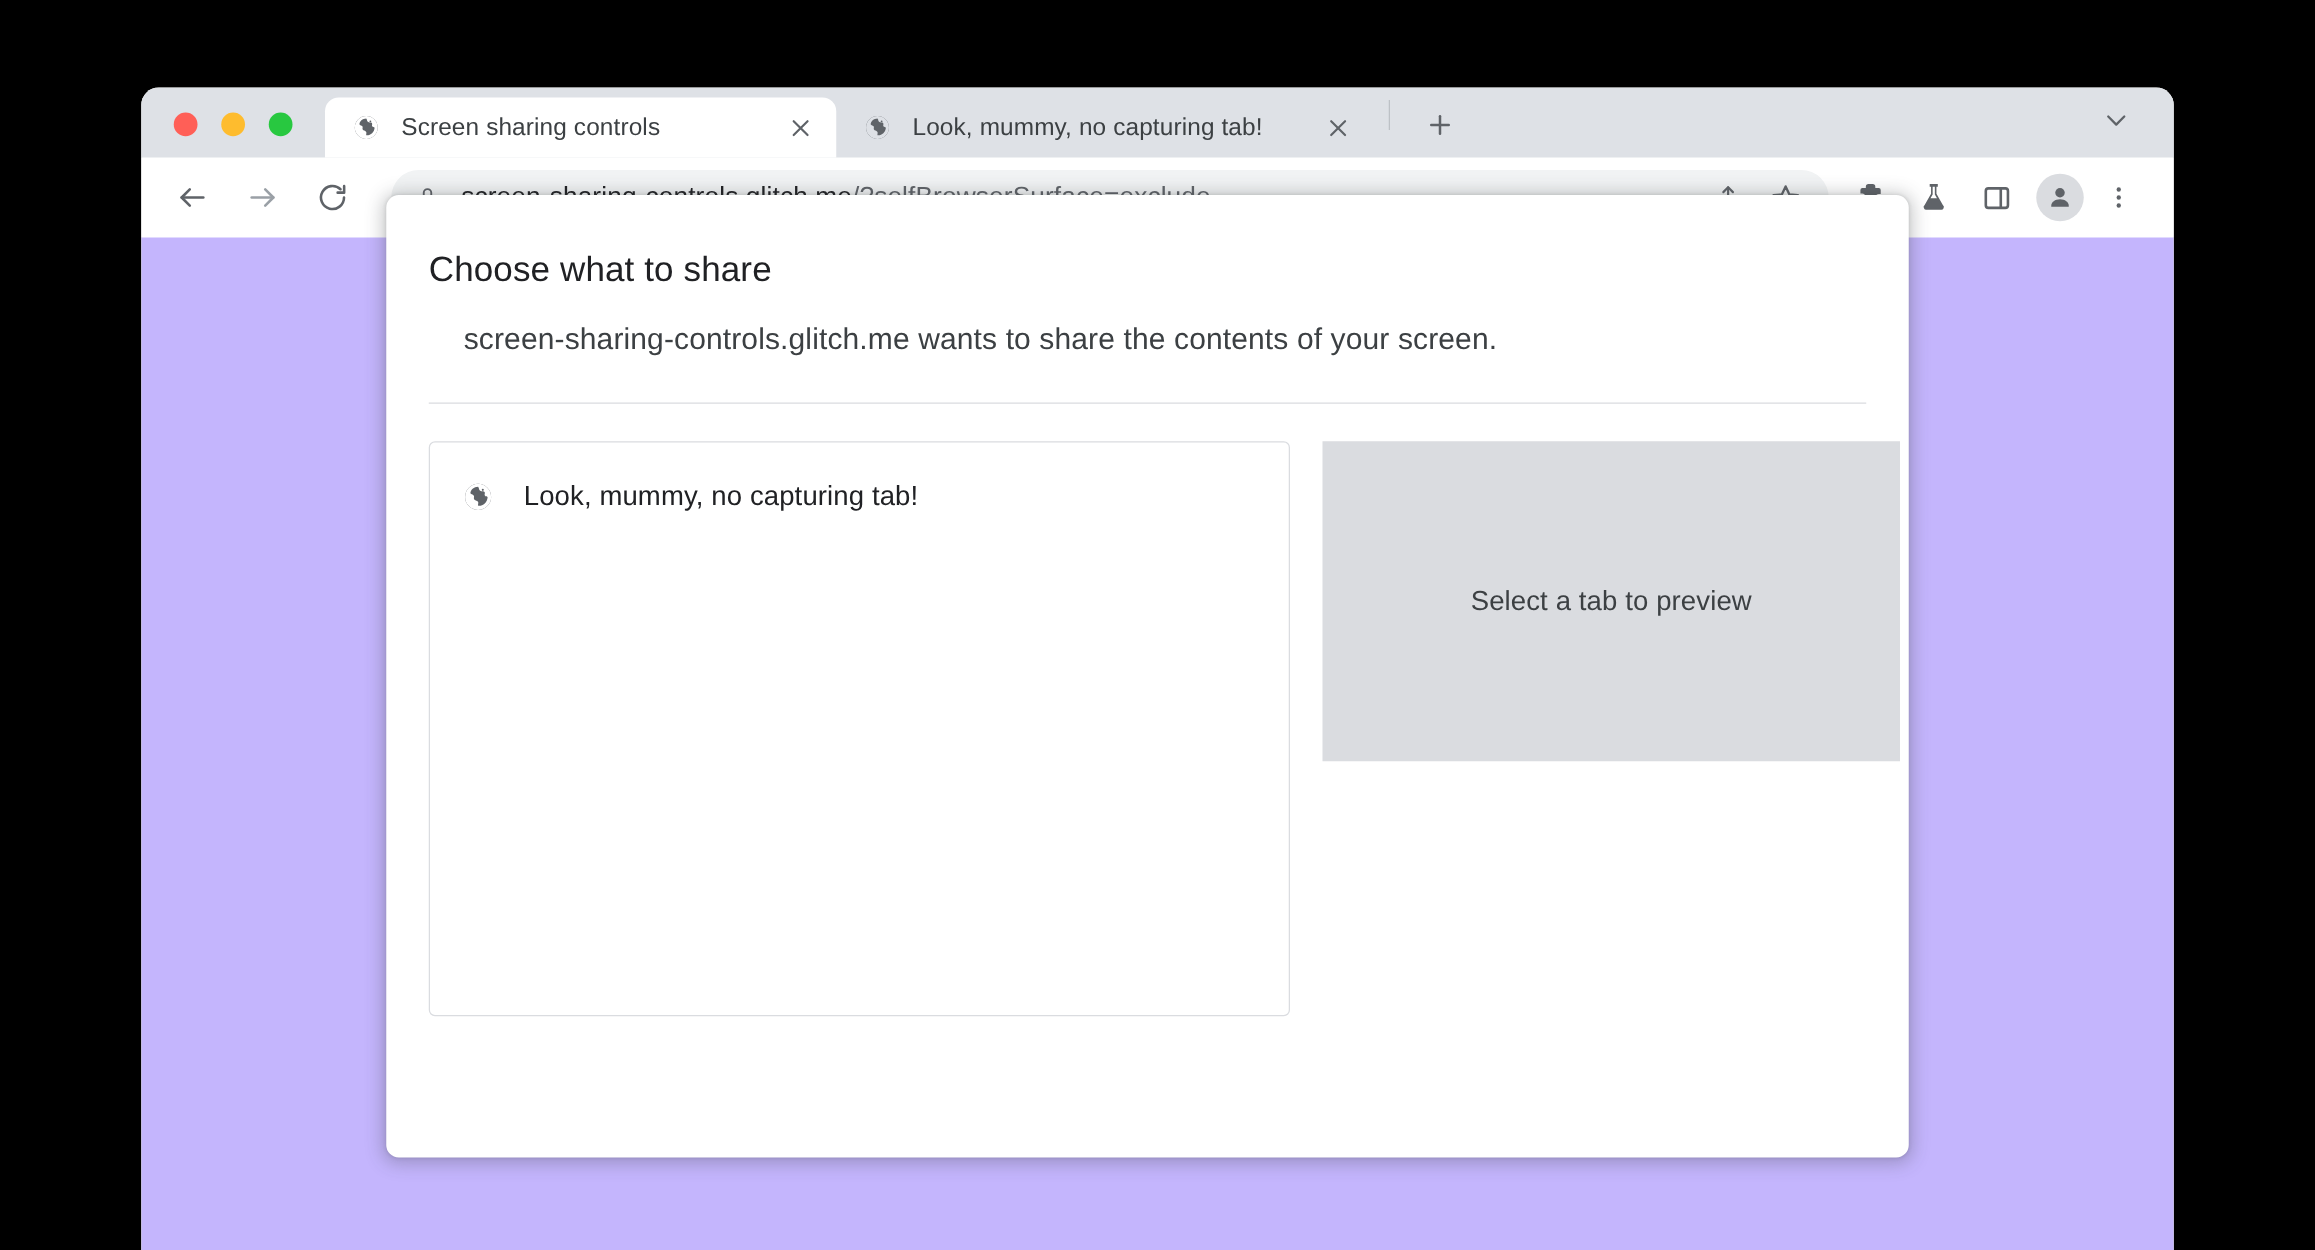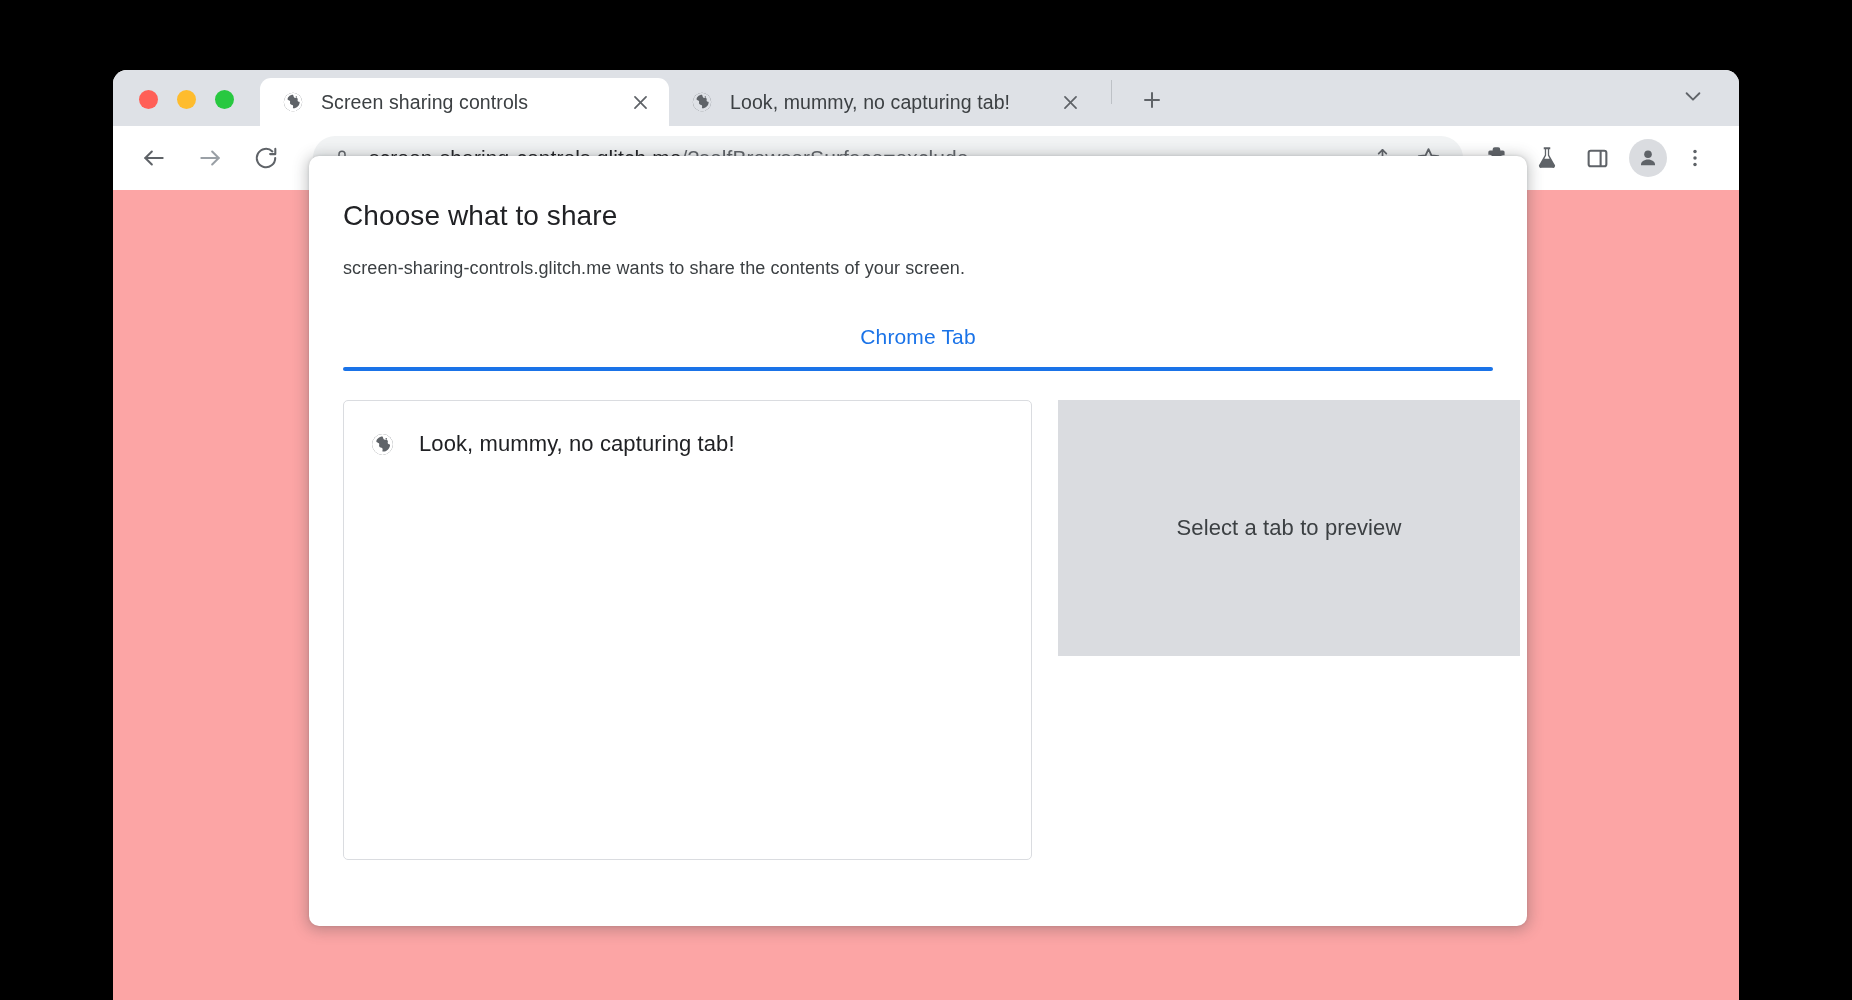--- a/index.html
+++ b/index.html
@@ -206,21 +206,21 @@
     background: #dadce0;
     display: flex; align-items: center; justify-content: center;
     margin-left: 10px;
     color: #5f6368;
   }
 
   
   .page-area {
     position: relative;
     height: calc(930px - 56px - 64px);
-    background: #fca5a5;
+    background: #c4b5fd;
   }
 
   
   .share-dialog {
     position: absolute;
     left: 196px;
     top: -34px;
     width: 1218px;
     height: 770px;
     background: #ffffff;
@@ -233,24 +233,25 @@
   .dialog-title {
     font-size: 28px;
     font-weight: 400;
     color: #202124;
     letter-spacing: 0.1px;
     margin-bottom: 26px;
     margin-top: 10px;
   }
 
   .dialog-desc {
-    font-size: 18px;
+    font-size: 24px;
     color: #3c4043;
     letter-spacing: 0.1px;
     margin-bottom: 36px;
+    margin-left: 28px;
   }
 
   .dialog-tabs {
     display: flex;
     border-bottom: 1px solid #dadce0;
     position: relative;
   }
 
   .dlg-tab {
     flex: 1 1 0;
@@ -492,21 +493,20 @@
     </div>
 
     <div class="page-area">
 
       <div class="share-dialog">
 
         <div class="dialog-title">Choose what to share</div>
         <div class="dialog-desc">screen-sharing-controls.glitch.me wants to share the contents of your screen.</div>
 
         <div class="dialog-tabs">
-          <div class="dlg-tab active">Chrome Tab</div>
         </div>
 
         <div class="dialog-body">
 
           <div class="tab-list">
             <div class="tab-list-item">
               <span class="item-favicon">
                 <svg width="25" height="25" viewBox="0 0 24 24" fill="none">
                   <circle cx="12" cy="12" r="10" fill="#5f6368"></circle>
                   <path d="M12 2a10 10 0 000 20 10 10 0 000-20zm0 2.2c1 1.4.4 2.3 1.6 3.1 1.3.8 2.6-.2 3.4 1 .6 1-.5 2 .3 2.9.5.6 1.5.3 2 1-.3 4-3.7 7-7.3 6.6-.3-1.2.6-2.2-.2-3.2-.8-1-2.3-.6-2.9-1.8-.5-1 .4-2-.3-2.9-.7-.9-2-.6-2.5-1.6C6 6.7 8.8 4.2 12 4.2z" fill="#ffffff"></path>

